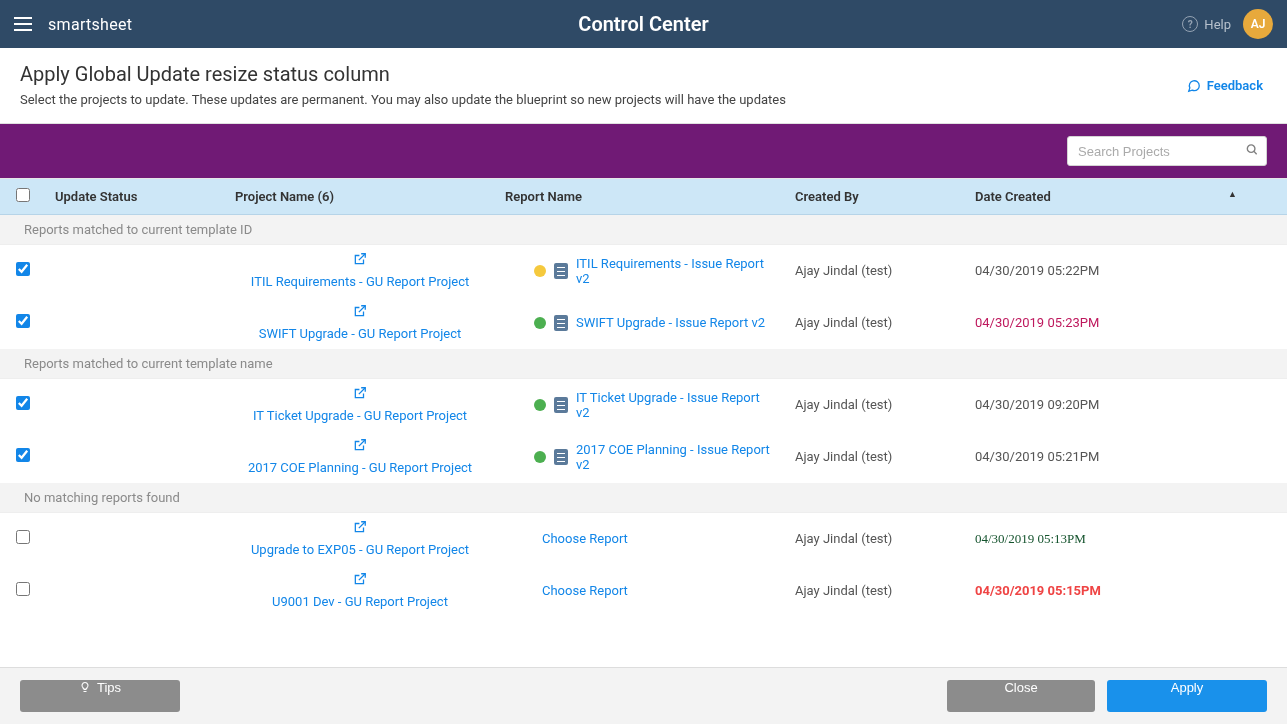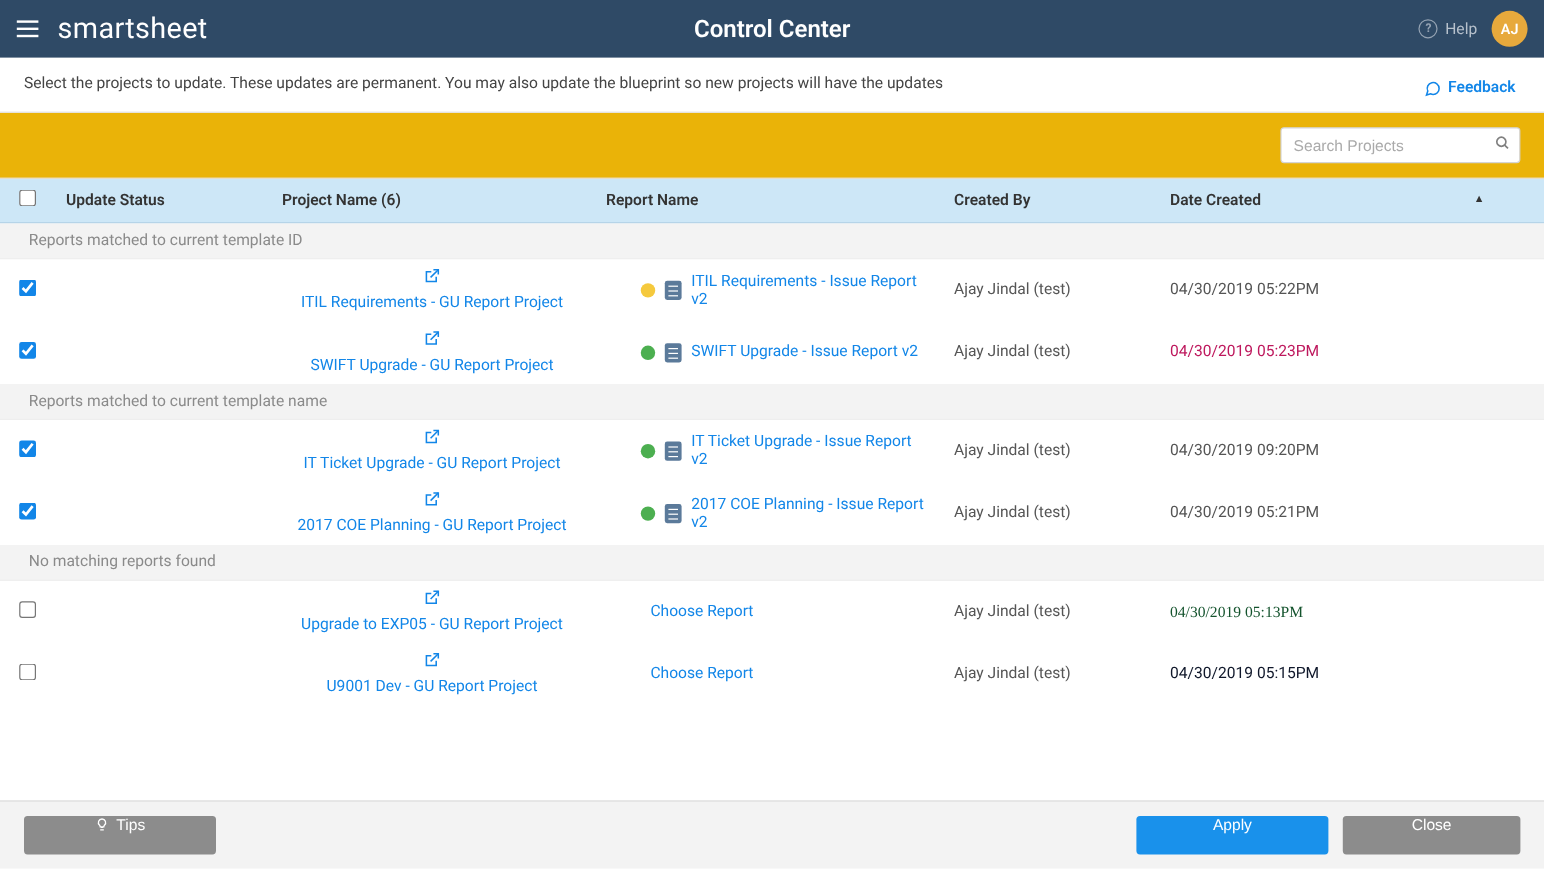--- a/index.html
+++ b/index.html
@@ -3,36 +3,36 @@
 <meta charset="utf-8">
 <style>
   * { box-sizing: border-box; margin: 0; padding: 0; }
   html, body { width: 100%; height: 100%; font-family: -apple-system, BlinkMacSystemFont, "Segoe UI", Roboto, Arial, sans-serif; font-size: 14px; color: #333; background: #fff; }
   body { display: flex; flex-direction: column; height: 724px; width: 1287px; overflow: hidden; }
 
   
   .topbar { background: #2f4a66; color: #fff; height: 48px; display: flex; align-items: center; padding: 0 14px; }
   .topbar .hamburger { width: 22px; height: 22px; cursor: pointer; display: flex; flex-direction: column; justify-content: center; gap: 4px; }
   .topbar .hamburger span { display: block; height: 2px; width: 18px; background: #fff; }
-  .topbar .brand { margin-left: 12px; font-size: 24px; font-weight: 400; letter-spacing: 0.3px; }
+  .topbar .brand { margin-left: 12px; font-size: 16px; font-weight: 400; letter-spacing: 0.3px; }
   .topbar .title { position: absolute; left: 50%; transform: translateX(-50%); font-size: 20px; font-weight: 600; }
   .topbar .right { margin-left: auto; display: flex; align-items: center; gap: 12px; }
   .help { color: #b7c1cc; display: flex; align-items: center; gap: 6px; cursor: pointer; font-size: 13px; }
   .help-icon { width: 16px; height: 16px; border: 1.5px solid #95a3b3; border-radius: 50%; display: flex; align-items: center; justify-content: center; font-size: 10px; color: #95a3b3; font-weight: bold; }
   .avatar { width: 30px; height: 30px; border-radius: 50%; background: #e7a93c; color: #fff; display: flex; align-items: center; justify-content: center; font-size: 12px; font-weight: 600; }
 
   
   .page-header { padding: 14px 20px 16px 20px; border-bottom: 1px solid #e0e0e0; position: relative; }
   .page-header h1 { font-size: 20px; font-weight: 400; color: #333; margin-bottom: 6px; }
   .page-header .subtitle { font-size: 13px; color: #444; }
-  .feedback { position: absolute; right: 24px; top: 18px; color: #1286e8; font-size: 13px; font-weight: 600; display: flex; align-items: center; gap: 6px; cursor: pointer; }
+  .feedback { position: absolute; right: 24px; top: 30px; color: #1286e8; font-size: 13px; font-weight: 600; display: flex; align-items: center; gap: 6px; cursor: pointer; }
   .feedback-icon { width: 14px; height: 14px; }
 
   
-  .toolbar { background: #eab308; padding: 12px 20px; display: flex; justify-content: flex-end; border-bottom: 1px solid #e6e6e6; }
+  .toolbar { background: #701a75; padding: 12px 20px; display: flex; justify-content: flex-end; border-bottom: 1px solid #e6e6e6; }
   .search-wrap { position: relative; }
   .search-input { width: 200px; height: 30px; border: 1px solid #d4d4d4; border-radius: 3px; padding: 0 30px 0 10px; font-size: 13px; color: #333; background: #fff; }
   .search-input::placeholder { color: #aaa; }
   .search-icon { position: absolute; right: 8px; top: 50%; transform: translateY(-50%); color: #888; }
 
   
   .table-wrap { flex: 1; overflow: auto; }
   table { width: 100%; border-collapse: collapse; }
   thead th { background: #cde7f7; text-align: left; font-weight: 600; font-size: 13px; color: #333; padding: 9px 10px; border-bottom: 1px solid #b6d4e8; }
   thead th.checkbox-col { width: 45px; text-align: center; }
@@ -90,20 +90,21 @@
   <div class="right">
     <div class="help">
       <span class="help-icon">?</span>
       <span>Help</span>
     </div>
     <div class="avatar">AJ</div>
   </div>
 </div>
 
 <div class="page-header">
+  <h1>Apply Global Update resize status column</h1>
   <div class="subtitle">Select the projects to update. These updates are permanent. You may also update the blueprint so new projects will have the updates</div>
   <div class="feedback">
     <svg class="feedback-icon" viewBox="0 0 24 24" fill="none" stroke="#1286e8" stroke-width="2.2">
         <path d="M21 11.5a8.38 8.38 0 0 1-8.5 8.5 8.5 8.5 0 0 1-3.7-.85L3 21l1.85-5.8A8.5 8.5 0 1 1 21 11.5z"></path>
       </svg>
     <span>Feedback</span>
   </div>
 </div>
 
 <div class="toolbar">
@@ -289,31 +290,31 @@
               </span>
               <span class="link">U9001 Dev - GU Report Project</span>
             </div>
           </td>
           <td>
             <div class="report-cell" style="padding-left:8px;">
               <span class="link">Choose Report</span>
             </div>
           </td>
           <td style="color: rgb(85, 85, 85);">Ajay Jindal (test)</td>
-          <td style="color: #0f172a;">04/30/2019 05:15PM</td>
+          <td style="color: #ef4444; font-weight: bold;">04/30/2019 05:15PM</td>
         </tr>
       </tbody>
   </table>
 </div>
 
 <div class="footer">
   <button class="btn btn-tips">
     <span class="bulb">
       <svg width="12" height="14" viewBox="0 0 24 24" fill="none" stroke="#fff" stroke-width="2.2">
           <path d="M9 21h6M10 17h4M12 3a6 6 0 0 0-4 10.5c.7.7 1 1.5 1 2.5h6c0-1 .3-1.8 1-2.5A6 6 0 0 0 12 3z"></path>
         </svg>
     </span>
     <span>Tips</span>
   </button>
   <div class="spacer"></div>
+  <button class="btn btn-close">Close</button>
   <button class="btn btn-apply">Apply</button>
-  <button class="btn btn-close">Close</button>
 </div>
 
 </body></html>

